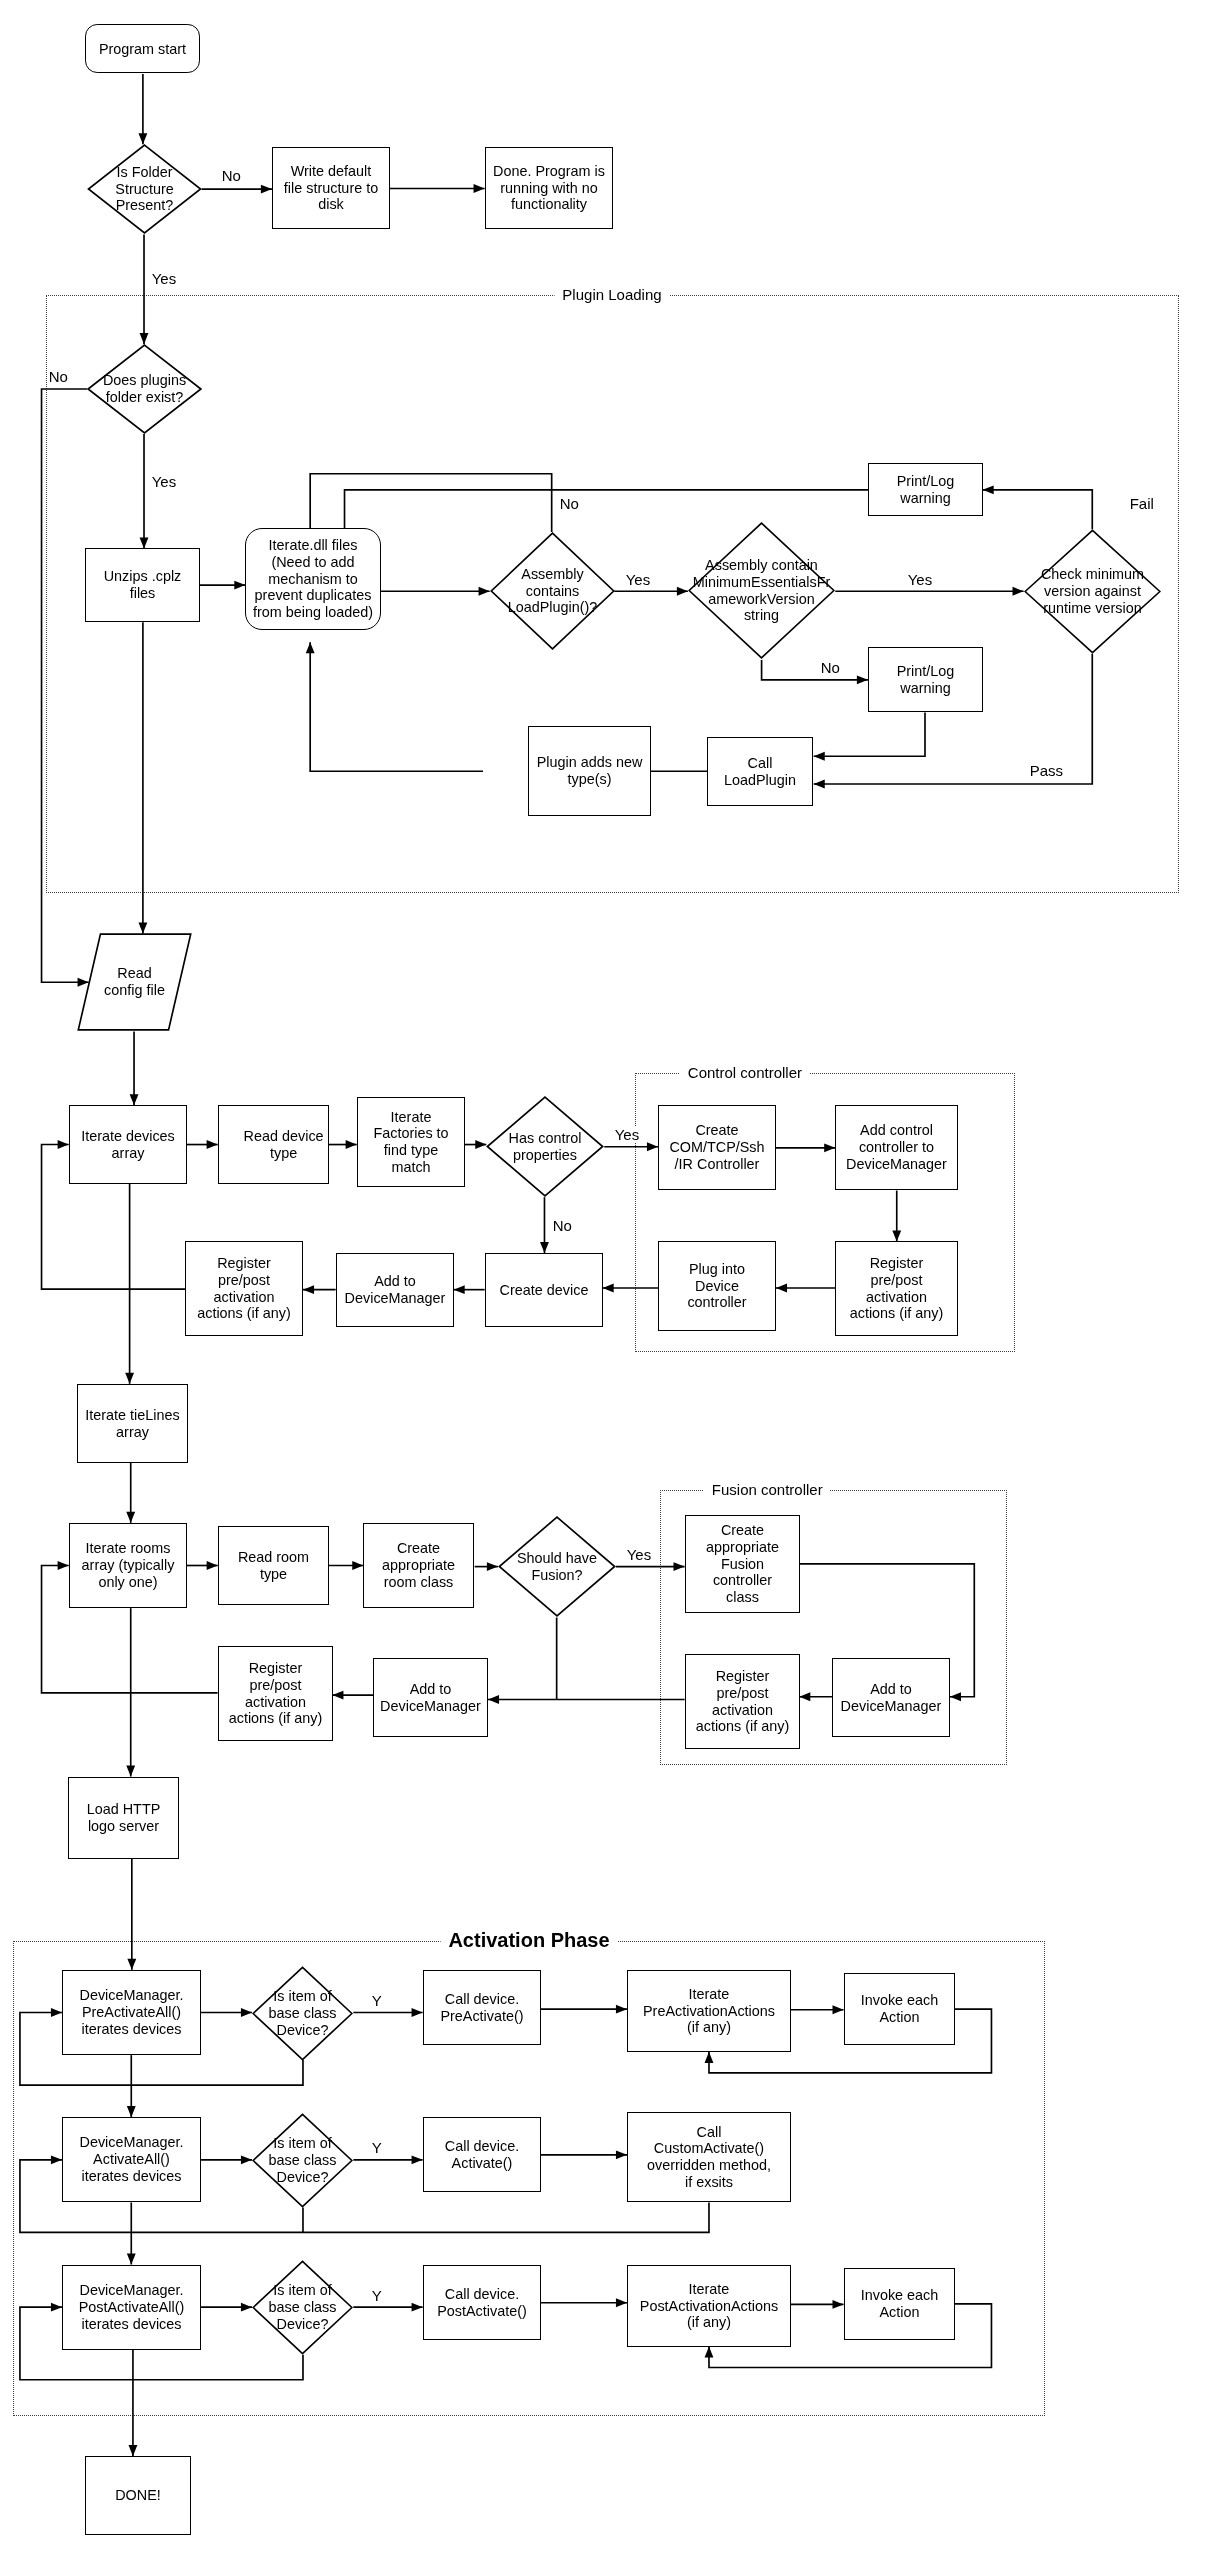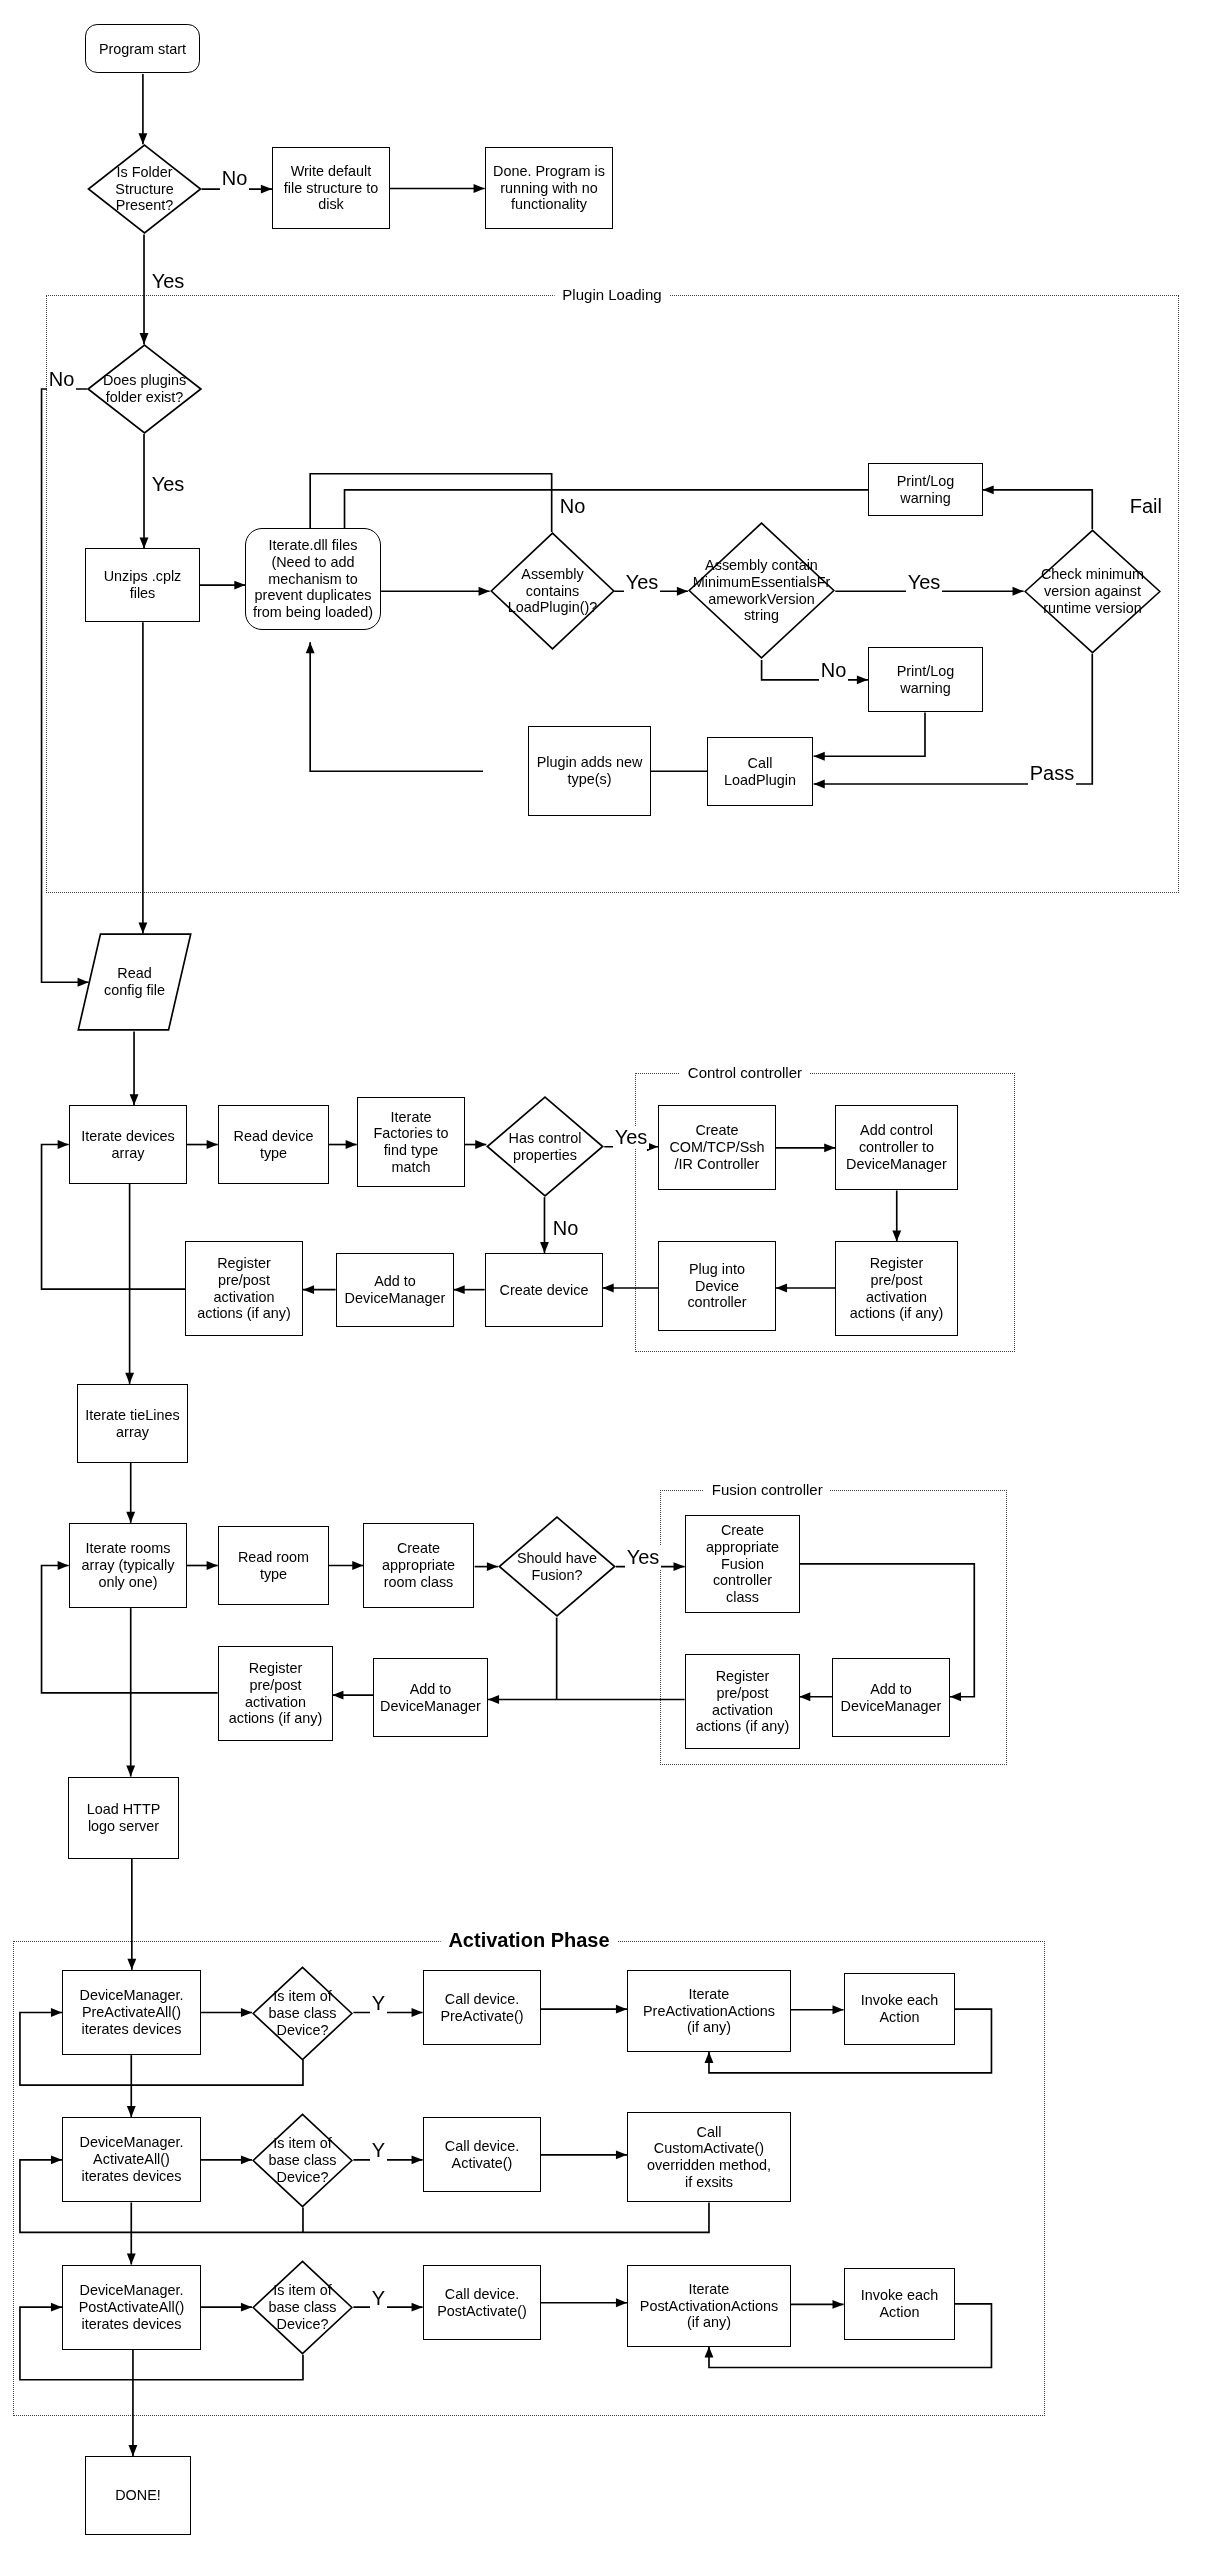--- a/index.html
+++ b/index.html
@@ -14,21 +14,21 @@
   .group-box { position: absolute; border: 1.1px dotted #3d3d3d; background: transparent; }
   .group-label { position: absolute; background: #ffffff; padding: 1.1px 7.8px; font-size: 15px; white-space: nowrap; }
   .group-label.bold { font-weight: bold; font-size: 20px; }
   .node { position: absolute; display: flex; align-items: center; justify-content: center; text-align: center; }
   .shape-rect, .shape-rrect { border: 1.7px solid #000; background: #fff; }
   .shape-rrect { border-radius: 12.2px; }
   .shape-diamond, .shape-para { border: none; background: transparent; justify-content: center; }
   .shape-svg { position: absolute; left: 0; top: 0; }
   .shape-svg polygon { fill: #fff; stroke: #000; stroke-width: 3; }
   .node-label { position: relative; z-index: 1; font-size: 14.4px; line-height: 1.16; white-space: pre-line; padding: 2.2px 4.4px; }
-  .edge-label { position: absolute; font-size: 20px; background: #ffffff; padding: 0 1.7px; white-space: nowrap; text-align: center; }
+  .edge-label { position: absolute; font-size: 15px; background: #ffffff; padding: 0 1.7px; white-space: nowrap; text-align: center; }
 </style>
 </head>
 <body>
 
 <div id="canvas">
   <div id="groups">
       <div class="group-box" style="left: 46px; top: 295px; width: 1133px; height: 598px;"></div>
       <div class="group-box" style="left: 635px; top: 1073px; width: 380px; height: 279px;"></div>
       <div class="group-box" style="left: 660px; top: 1490px; width: 347px; height: 275px;"></div>
       <div class="group-box" style="left: 13.3px; top: 1941px; width: 1032px; height: 475px;"></div>
@@ -193,21 +193,21 @@
         <svg width="115" height="98" class="shape-svg" viewBox="0 0 207 177">
           <polygon points="42,2 205,2 165,175 2,175"></polygon>
         </svg>
         <div class="node-label">Read
 config file</div>
       </div>
       <div class="node shape-rect" style="left: 69px; top: 1105px; width: 118px; height: 79px;">
         <div class="node-label">Iterate devices
 array</div>
       </div>
-      <div class="node shape-rect" style="left: 218px; top: 1105px; width: 111px; height: 79px;">
+      <div class="node shape-rect" style="left: 218px; top: 1105px; width: 111px; height: 79px; justify-content: flex-end;">
         <div class="node-label">Read device
 type</div>
       </div>
       <div class="node shape-rect" style="left: 357px; top: 1097px; width: 108px; height: 90px;">
         <div class="node-label">Iterate
 Factories to
 find type
 match</div>
       </div>
       <div class="node shape-diamond" style="left: 486px; top: 1096px; width: 118px; height: 101px;">

